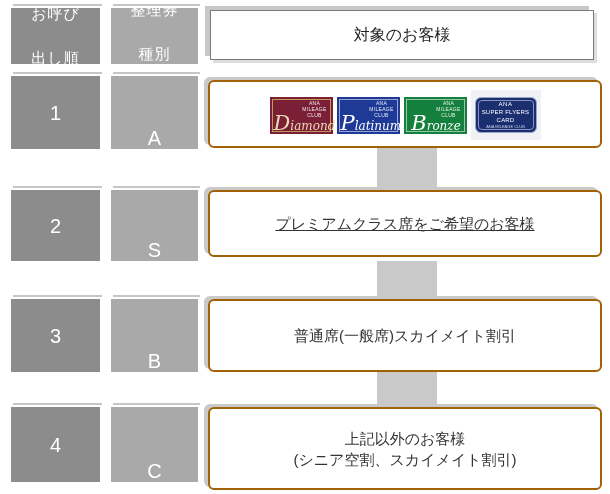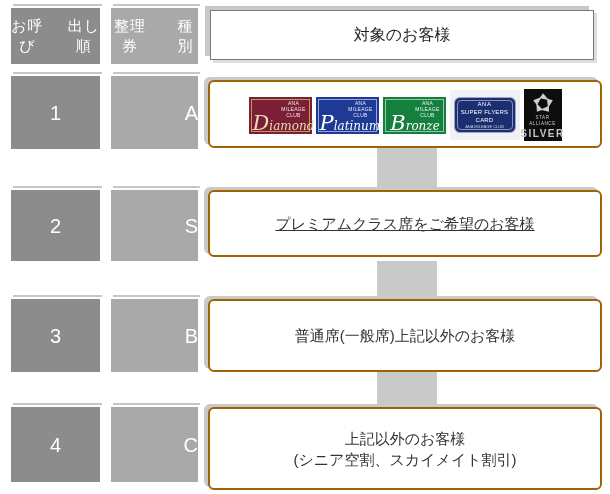--- a/index.html
+++ b/index.html
@@ -3,21 +3,21 @@
 <meta charset="utf-8">
 <style>
   * { margin:0; padding:0; box-sizing:border-box; }
   body { background:#fff; }
   .canvas {
     position:relative; width:610px; height:494px; background:#ffffff;
     font-family:"Liberation Sans","DejaVu Sans",sans-serif; overflow:hidden;
   }
   
   .gcell {
-    position:absolute; display:flex; flex-direction:row;
+    position:absolute; display:flex; flex-direction:column;
     align-items:center; justify-content:center; color:#fff; text-align:center;gap:24px;
   }
   .gcell::before {
     content:""; position:absolute; top:-4px; left:2px; width:100%; height:2px;
     background:#c6c6c6;
   }
   .dark  { background:#8c8c8c; }
   .light { background:#a9a9a9;justify-content:flex-end; }
   .hdr-line { font-size:15px; line-height:20px; letter-spacing:1px; }
   .big { font-size:20px; line-height:22px; }
@@ -140,54 +140,41 @@
 
     <div class="sfc">
       <div class="plate">
         <div class="l1">ANA</div>
         <div class="l2">SUPER FLYERS CARD</div>
         <div class="l3">ANA MILEAGE CLUB</div>
       </div>
     </div>
 
 
-    <div class="star">
-      <svg width="26" height="26" viewBox="0 0 40 40">
-        <g fill="#cfcfcf">
-          <polygon points="20,2 30,14 14,11" transform="rotate(0 20 20)"></polygon>
-          <polygon points="20,2 30,14 14,11" transform="rotate(72 20 20)"></polygon>
-          <polygon points="20,2 30,14 14,11" transform="rotate(144 20 20)"></polygon>
-          <polygon points="20,2 30,14 14,11" transform="rotate(216 20 20)"></polygon>
-          <polygon points="20,2 30,14 14,11" transform="rotate(288 20 20)"></polygon>
-        </g>
-      </svg>
-      <div class="alliance">STAR ALLIANCE</div>
-      <div class="tier tier-silver">SILVER</div>
-    </div>
 
   </div>
 
   <div class="gcell dark" style="left:11px; top:190px; width:89px; height:71px;">
     <div class="big">2</div>
   </div>
   <div class="gcell light" style="left:111px; top:190px; width:87px; height:71px;">
     <div class="big">S</div>
   </div>
   <div class="wbox" style="top:190px; height:67px;text-decoration:underline;">
     <span>プレミアムクラス席をご希望のお客様</span>
   </div>
 
   <div class="gcell dark" style="left:11px; top:299px; width:89px; height:73px;">
     <div class="big">3</div>
   </div>
   <div class="gcell light" style="left:111px; top:299px; width:87px; height:73px;">
     <div class="big">B</div>
   </div>
   <div class="wbox" style="top:299px; height:73px;">
-    <span>普通席(一般席)上記以外のお客様</span>
+    <span>普通席(一般席)スカイメイト割引</span>
   </div>
 
   <div class="gcell dark" style="left:11px; top:407px; width:89px; height:75px;">
     <div class="big">4</div>
   </div>
   <div class="gcell light" style="left:111px; top:407px; width:87px; height:75px;">
     <div class="big">C</div>
   </div>
   <div class="wbox" style="top:407px; height:83px;">
     <span>上記以外のお客様</span>

